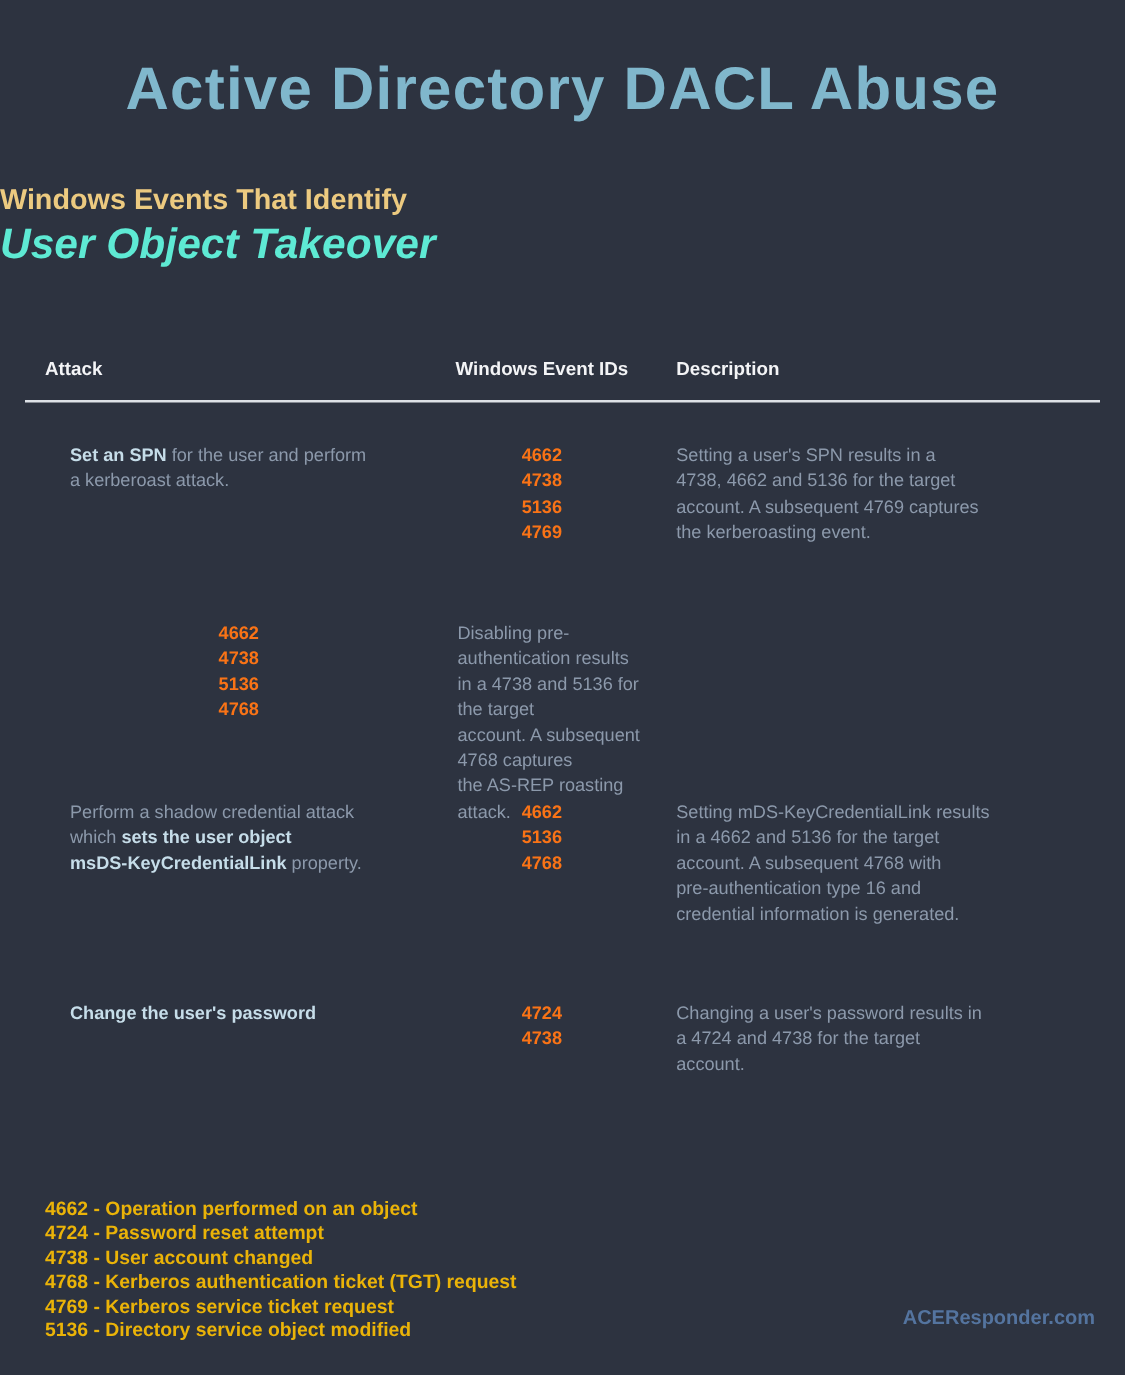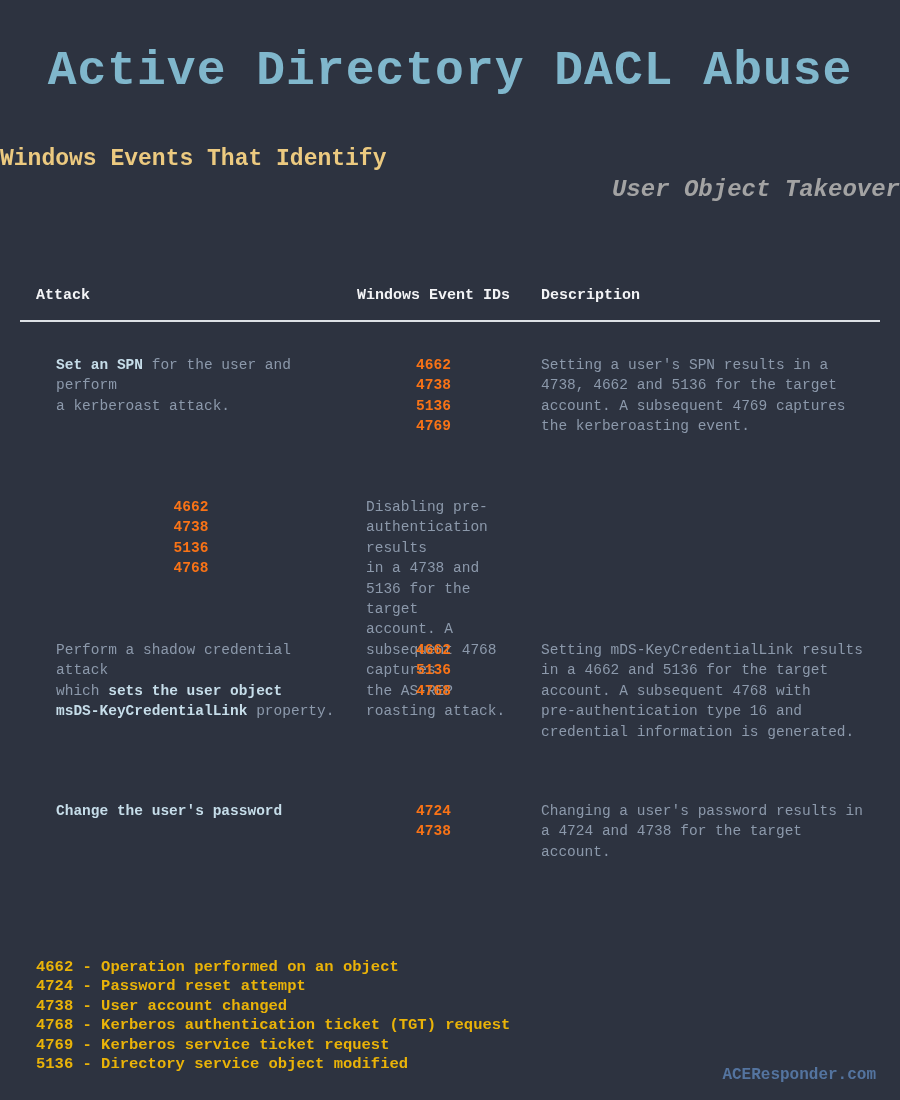--- a/index.html
+++ b/index.html
@@ -1,21 +1,21 @@
 <!DOCTYPE html>
 <html><head>
 <meta charset="utf-8">
 <style>
   html, body { margin: 0; padding: 0; background: #2d3340; }
   .poster {
     position: relative;
     width: 900px;
     height: 1100px;
     background: #2d3340;
-    font-family: Liberation Mono, monospace;
+    font-family: Liberation Sans, sans-serif;
     overflow: hidden;
   }
   .title {
     position: absolute;
     top: 44px; left: 0; right: 0;
     text-align: center;
     font-size: 48px;
     font-weight: bold;
     letter-spacing: 1px;
     color: #80b7cc;
@@ -24,25 +24,25 @@
     position: absolute;
     top: 146px; left: 0; right: 0;
     text-align: left;
     font-size: 23px;
     font-weight: bold;
     color: #ecca80;
   }
   .sub2 {
     position: absolute;
     top: 176px; left: 0; right: 0;
-    text-align: right;
-    font-size: 24px;
+    text-align: left;
+    font-size: 34px;
     font-weight: bold;
     font-style: italic;
-    color: #a3a3a3;
+    color: #5eead4;
   }
   .grid {
     position: absolute;
     left: 36px; right: 20px;
     display: grid;
     grid-template-columns: 310px 175px 1fr;
   }
   .thead { top: 287px; font-size: 15px; font-weight: bold; color: #f3f4f6; }
   .thead .h-ids { text-align: center; }
   .thead .h-desc { padding-left: 20px; }
@@ -87,21 +87,20 @@
     line-height: 19.4px;
     color: #eab308;
   }
   .site {
     position: absolute;
     right: 24px;
     top: 1046px;
     font-size: 16px;
     font-weight: bold;
     color: #54749f;
-    margin-top: 20px;
   }
 </style>
 </head>
 <body>
 
 <div class="poster">
 
   <div class="title">Active Directory DACL Abuse</div>
 
   <div class="sub1">Windows Events That Identify</div>

